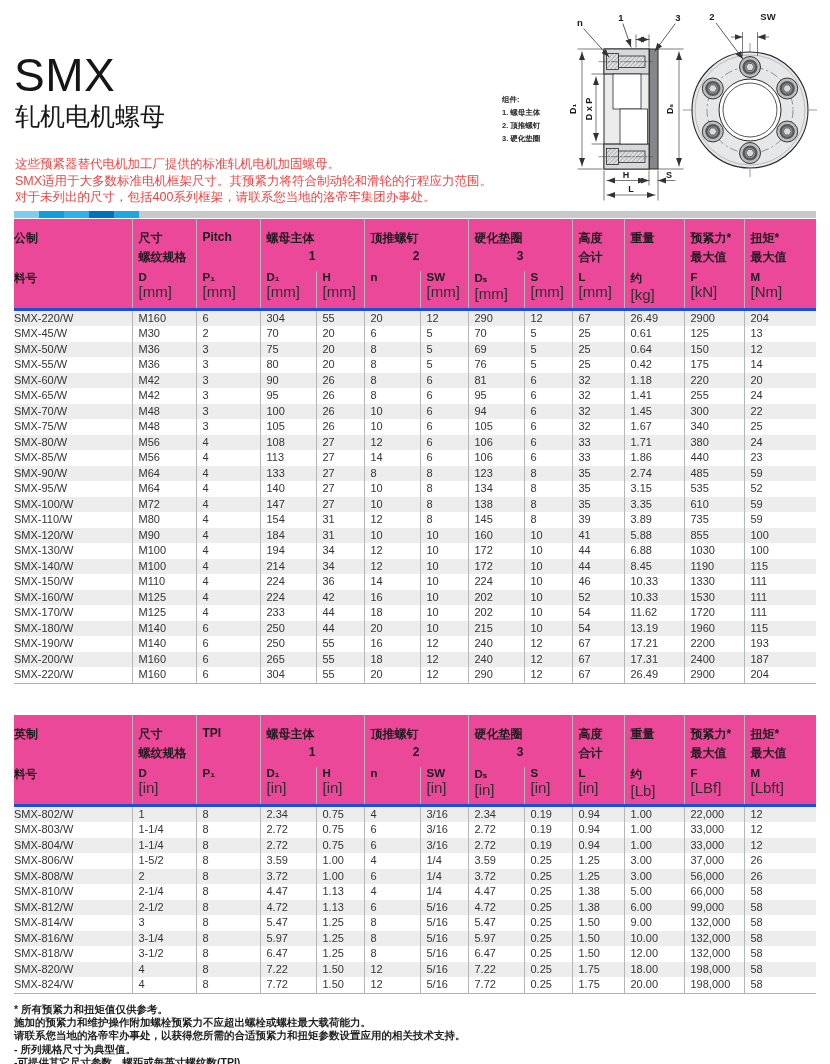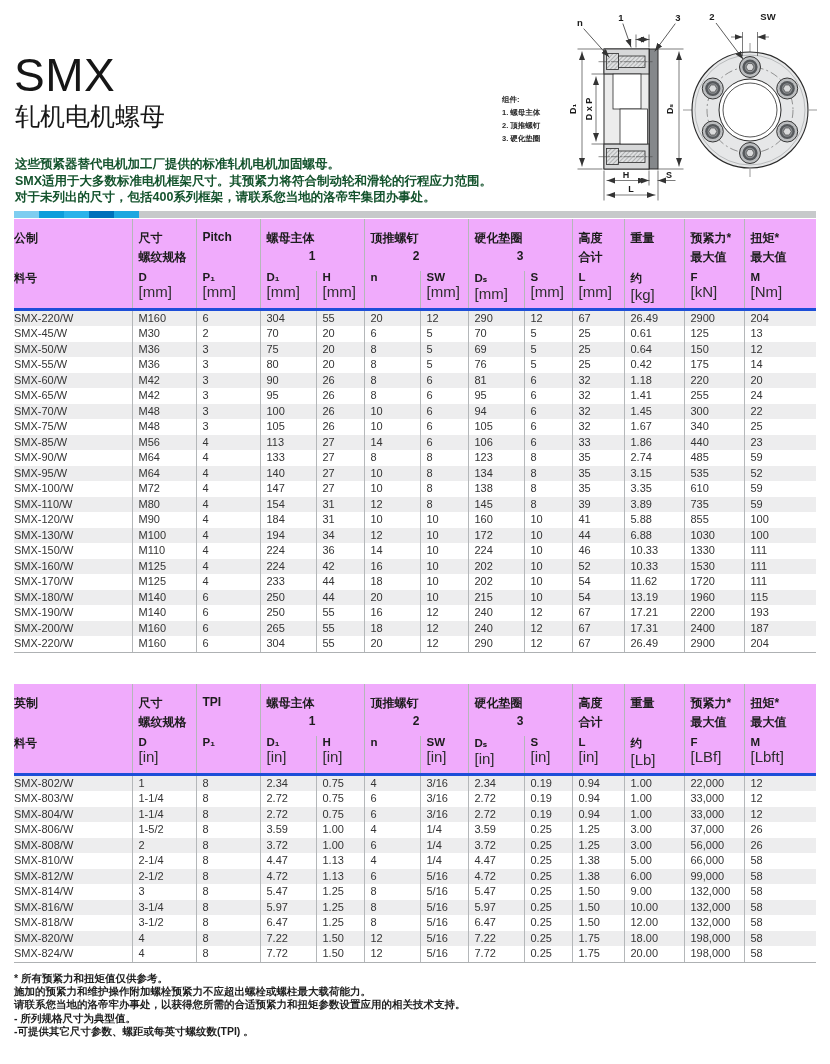--- a/index.html
+++ b/index.html
@@ -3,29 +3,29 @@
 <meta charset="utf-8">
 <style>
   html,body{margin:0;padding:0}
   body{
     width:830px;height:1064px;background:#fff;position:relative;overflow:hidden;
     font-family:"Liberation Sans","DejaVu Sans",sans-serif;color:#1c1c1c;
     -webkit-font-smoothing:antialiased;
   }
   .title{margin:52px 0 0 14px;font-size:46px;font-weight:300;line-height:46px;letter-spacing:.5px;color:#161616}
   .subtitle{margin:3px 0 0 15px;font-size:25px;font-weight:400;line-height:30px;color:#161616}
-  .desc{margin:25px 0 0 15px;font-size:12.5px;line-height:16.5px;font-weight:700;color:#14532d}
+  .desc{margin:25px 0 0 15px;font-size:12.5px;line-height:16.5px;font-weight:400;color:#ef4444}
   .drawing{position:absolute;left:486px;top:6px;width:344px;height:202px;margin:0}
   .tables{margin:0 14px}
   .accent{margin-top:5px;margin-bottom:1px;height:7px;display:flex}
   .accent i{display:block;height:7px;width:25px}
   .accent i.rest{flex:1;width:auto}
   table{width:802px;border-collapse:collapse;table-layout:fixed}
   .tbl2{margin-top:31px}
-  thead{background:#f0abfc}
+  thead{background:#ec4899}
   th{font-weight:700;text-align:left;vertical-align:top;padding:0 0 0 6px;overflow:hidden;white-space:nowrap}
   tr.grp th{font-size:12px;padding-top:11px;height:19px}
   tr.subr th{font-size:12px;height:22px}
   tr.symr th{font-size:11.5px;height:27px;padding-bottom:5px;border-bottom:3px solid #1d4ed8}
   tr.symr .unit{font-weight:400;font-size:15px;color:#2e2e2e}
   th.c0,td.c0{padding-left:0}
   th.ctr{text-align:center;padding-left:0}
   .bL{border-left:1px solid #b4b7b9}
   tbody td{font-size:11px;height:15.5px;line-height:15px;padding:0 0 0 6px;color:#343434;white-space:nowrap;overflow:hidden}
   tbody tr:nth-child(odd){background:#ededee}
@@ -397,20 +397,35 @@
             <td class="bL">10</td>
             <td class="bL">6</td>
             <td class="bL">105</td>
             <td class="bL">6</td>
             <td class="bL">32</td>
             <td class="bL">1.67</td>
             <td class="bL">340</td>
             <td class="bL">25</td>
           </tr>
           <tr>
+            <td class="c0">SMX-80/W</td>
+            <td class="bL">M56</td>
+            <td class="bL">4</td>
+            <td class="bL">108</td>
+            <td class="bL">27</td>
+            <td class="bL">12</td>
+            <td class="bL">6</td>
+            <td class="bL">106</td>
+            <td class="bL">6</td>
+            <td class="bL">33</td>
+            <td class="bL">1.71</td>
+            <td class="bL">380</td>
+            <td class="bL">24</td>
+          </tr>
+          <tr>
             <td class="c0">SMX-85/W</td>
             <td class="bL">M56</td>
             <td class="bL">4</td>
             <td class="bL">113</td>
             <td class="bL">27</td>
             <td class="bL">14</td>
             <td class="bL">6</td>
             <td class="bL">106</td>
             <td class="bL">6</td>
             <td class="bL">33</td>
@@ -500,20 +515,35 @@
             <td class="bL">194</td>
             <td class="bL">34</td>
             <td class="bL">12</td>
             <td class="bL">10</td>
             <td class="bL">172</td>
             <td class="bL">10</td>
             <td class="bL">44</td>
             <td class="bL">6.88</td>
             <td class="bL">1030</td>
             <td class="bL">100</td>
+          </tr>
+          <tr>
+            <td class="c0">SMX-140/W</td>
+            <td class="bL">M100</td>
+            <td class="bL">4</td>
+            <td class="bL">214</td>
+            <td class="bL">34</td>
+            <td class="bL">12</td>
+            <td class="bL">10</td>
+            <td class="bL">172</td>
+            <td class="bL">10</td>
+            <td class="bL">44</td>
+            <td class="bL">8.45</td>
+            <td class="bL">1190</td>
+            <td class="bL">115</td>
           </tr>
           <tr>
             <td class="c0">SMX-150/W</td>
             <td class="bL">M110</td>
             <td class="bL">4</td>
             <td class="bL">224</td>
             <td class="bL">36</td>
             <td class="bL">14</td>
             <td class="bL">10</td>
             <td class="bL">224</td>

